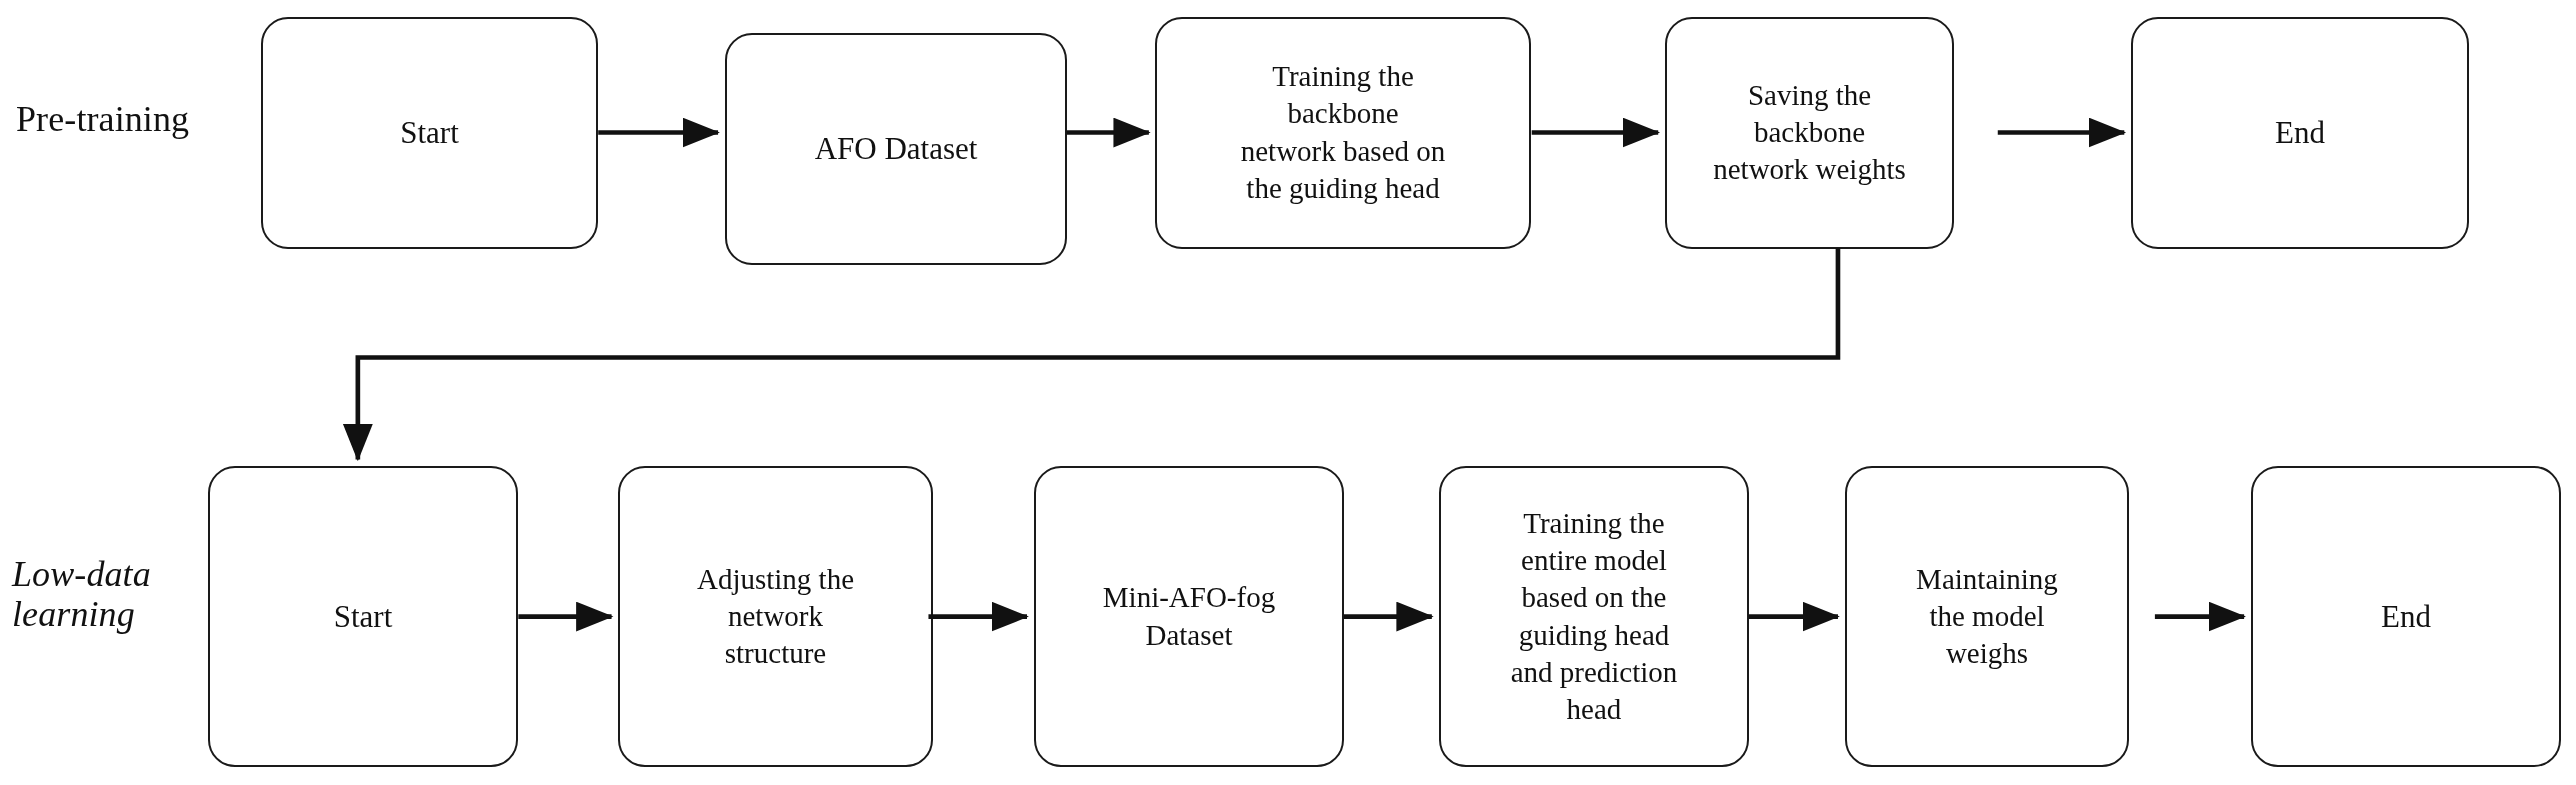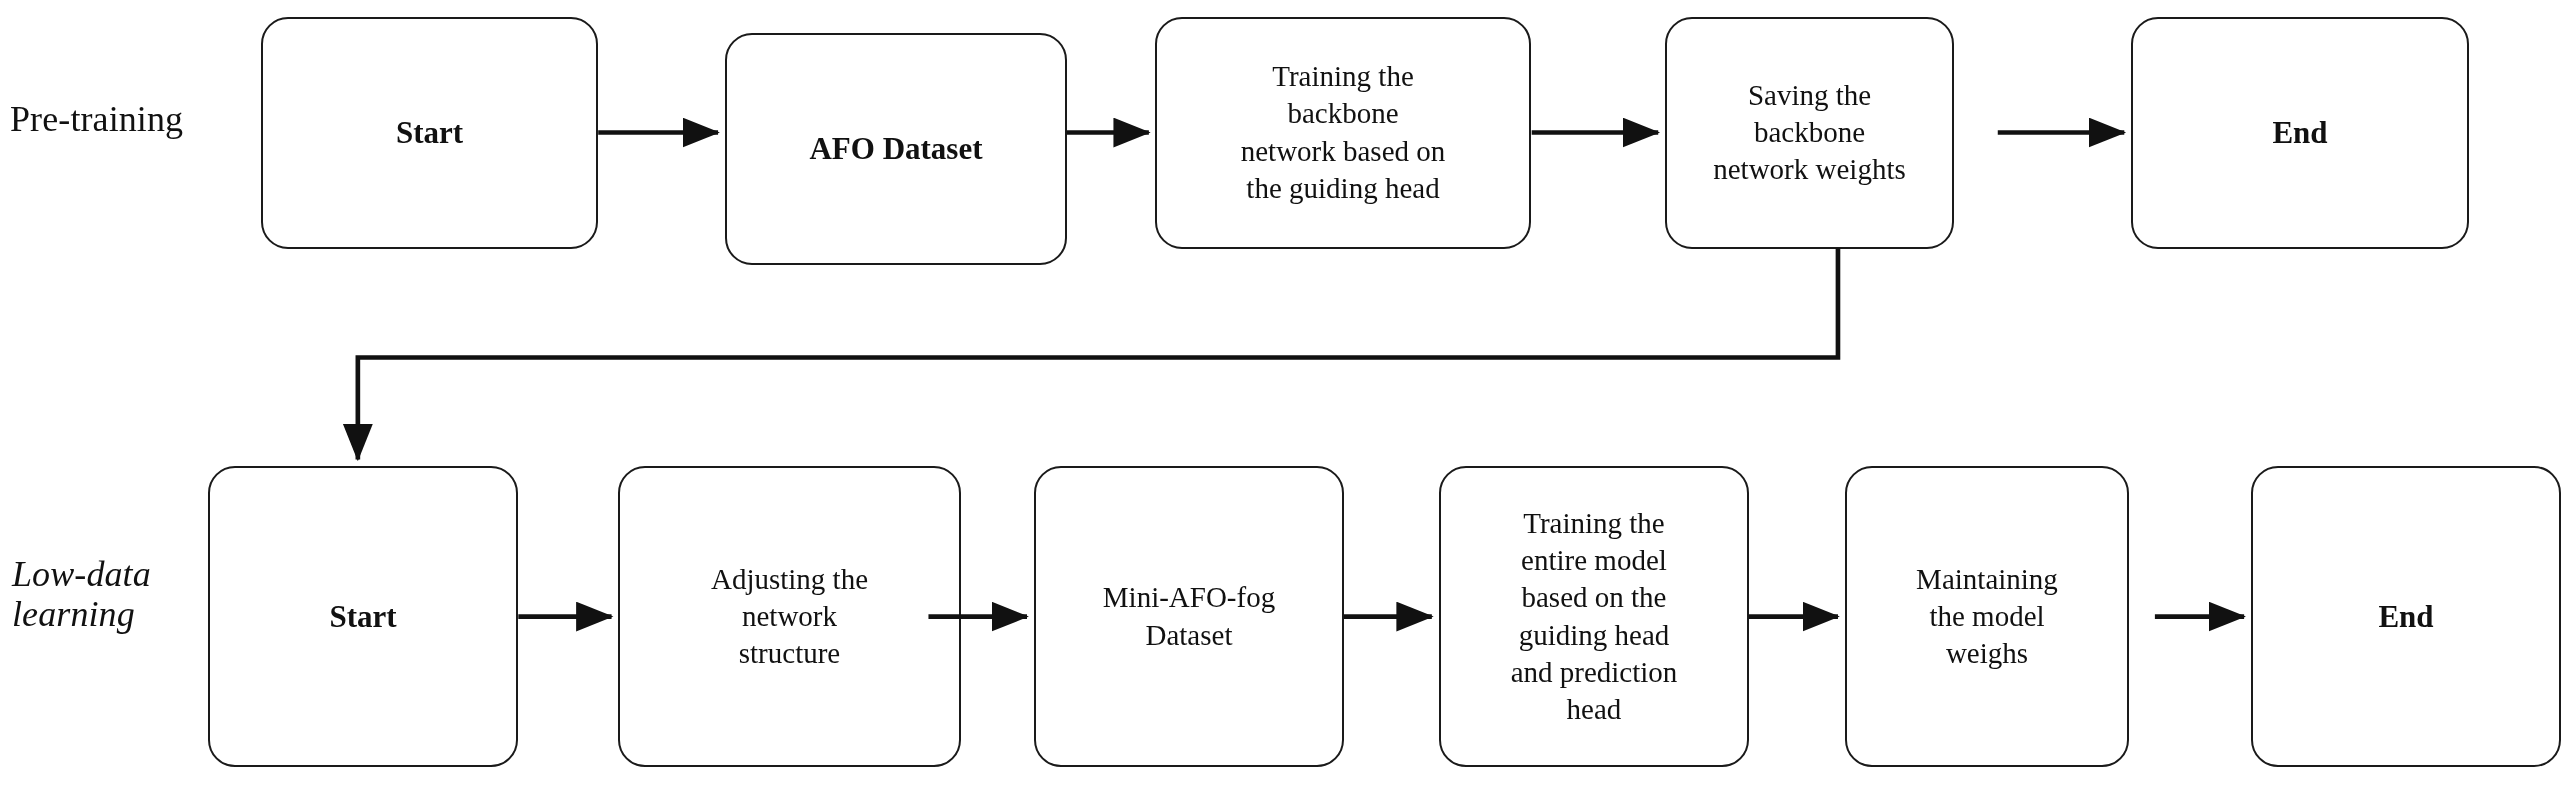--- a/index.html
+++ b/index.html
@@ -20,21 +20,21 @@
   
   .stage-label {
     position: absolute;
     font-size: 36px;
     line-height: 1.12;
     color: #111111;
     text-align: left;
     white-space: pre-line;
     letter-spacing: 0.1px;
   }
-  #label-pretraining { left: 10px;  top: 99px;  width: 246px; font-family: Liberation Serif, serif; }
+  #label-pretraining { left: 16px;  top: 99px;  width: 246px; font-family: Liberation Serif, serif; }
   #label-lowdata     { left: 12px;  top: 554px;  width: 220px; font-style: italic; }
 
   
   .node {
     position: absolute;
     box-sizing: border-box;
     border: 2px solid #1a1a1a;
     border-radius: 27px;
     background: #ffffff;
     display: flex;
@@ -43,34 +43,34 @@
     text-align: center;
   }
   .node .node-text {
     display: block;
     font-size: 29px;
     line-height: 1.28;
     color: #111111;
     white-space: pre-line;
     padding: 0 6.7px;
   }
-  .node.small .node-text { font-size: 31px; font-weight: bold; }
+  .node.small .node-text { font-size: 31px; }
 
   
   .row-top { top: 16.6px; height: 232px; }
   #node-p1 { left: 261px;  width: 337px; }
   #node-p2 { left: 725px; width: 342px; margin-top: 16px; }
   #node-p3 { left: 1155px; width: 376px; }
   #node-p4 { left: 1665px; width: 289px; }
   #node-p5 { left: 2131px; width: 338px; }
 
   
   .row-bot { top: 466px; height: 301px; }
   #node-l1 { left: 208px;  width: 310px; }
-  #node-l2 { left: 618px;  width: 343px; }
+  #node-l2 { left: 618px;  width: 315px; }
   #node-l3 { left: 1034px; width: 310px; }
   #node-l4 { left: 1439px; width: 310px; }
   #node-l5 { left: 1845px; width: 284px; }
   #node-l6 { left: 2251px; width: 310px; }
 
   
   #wires {
     position: absolute;
     left: 0; top: 0;
     width: 2576px;

